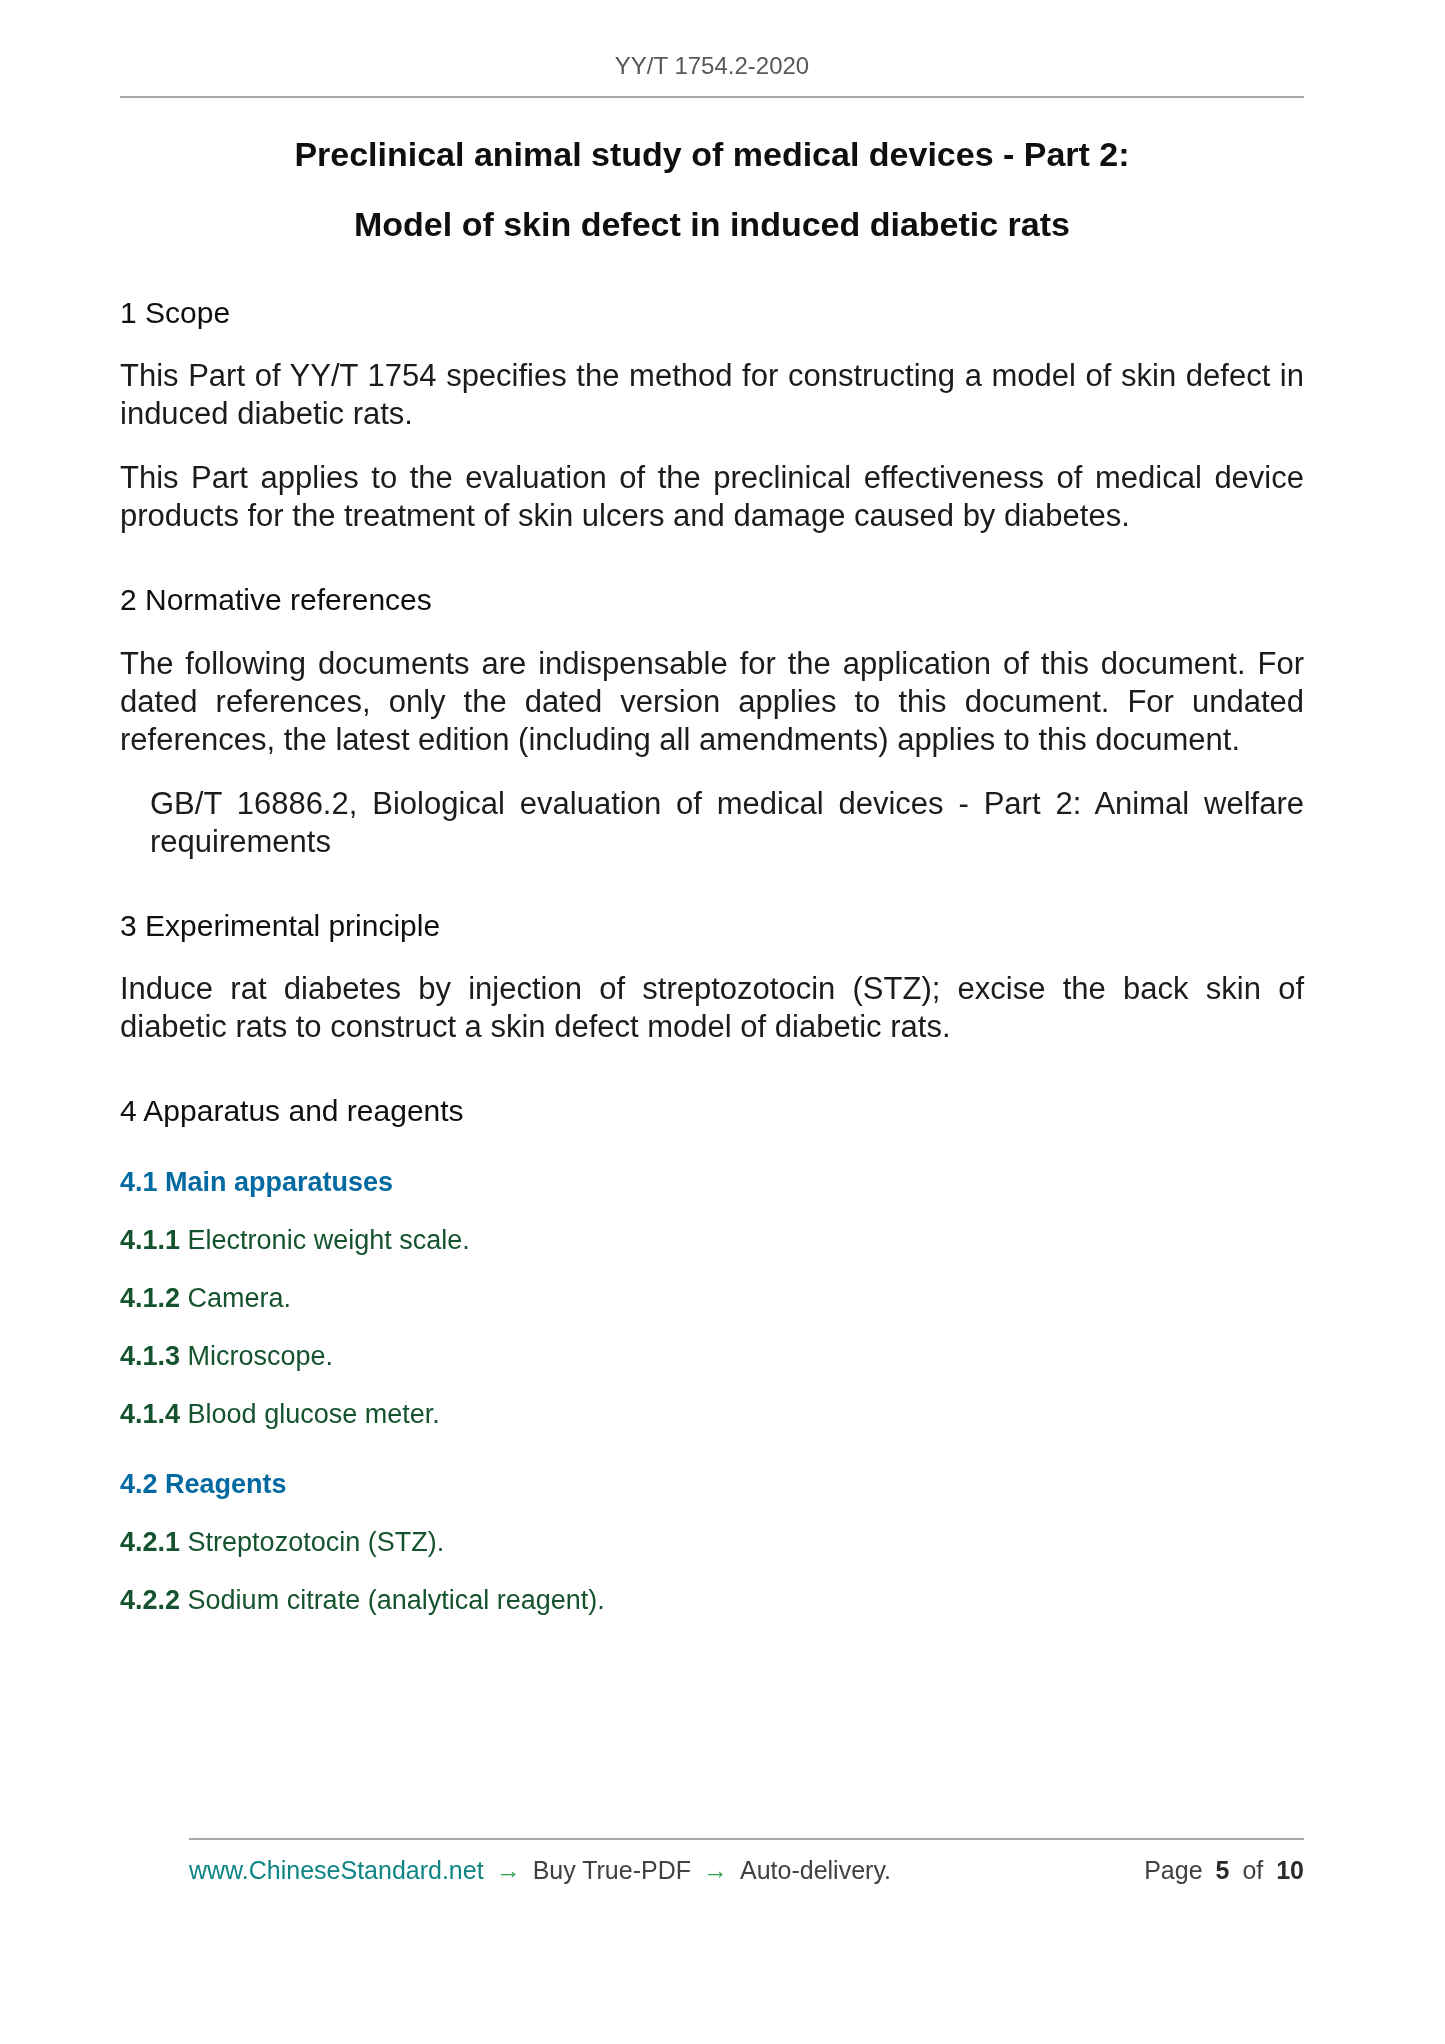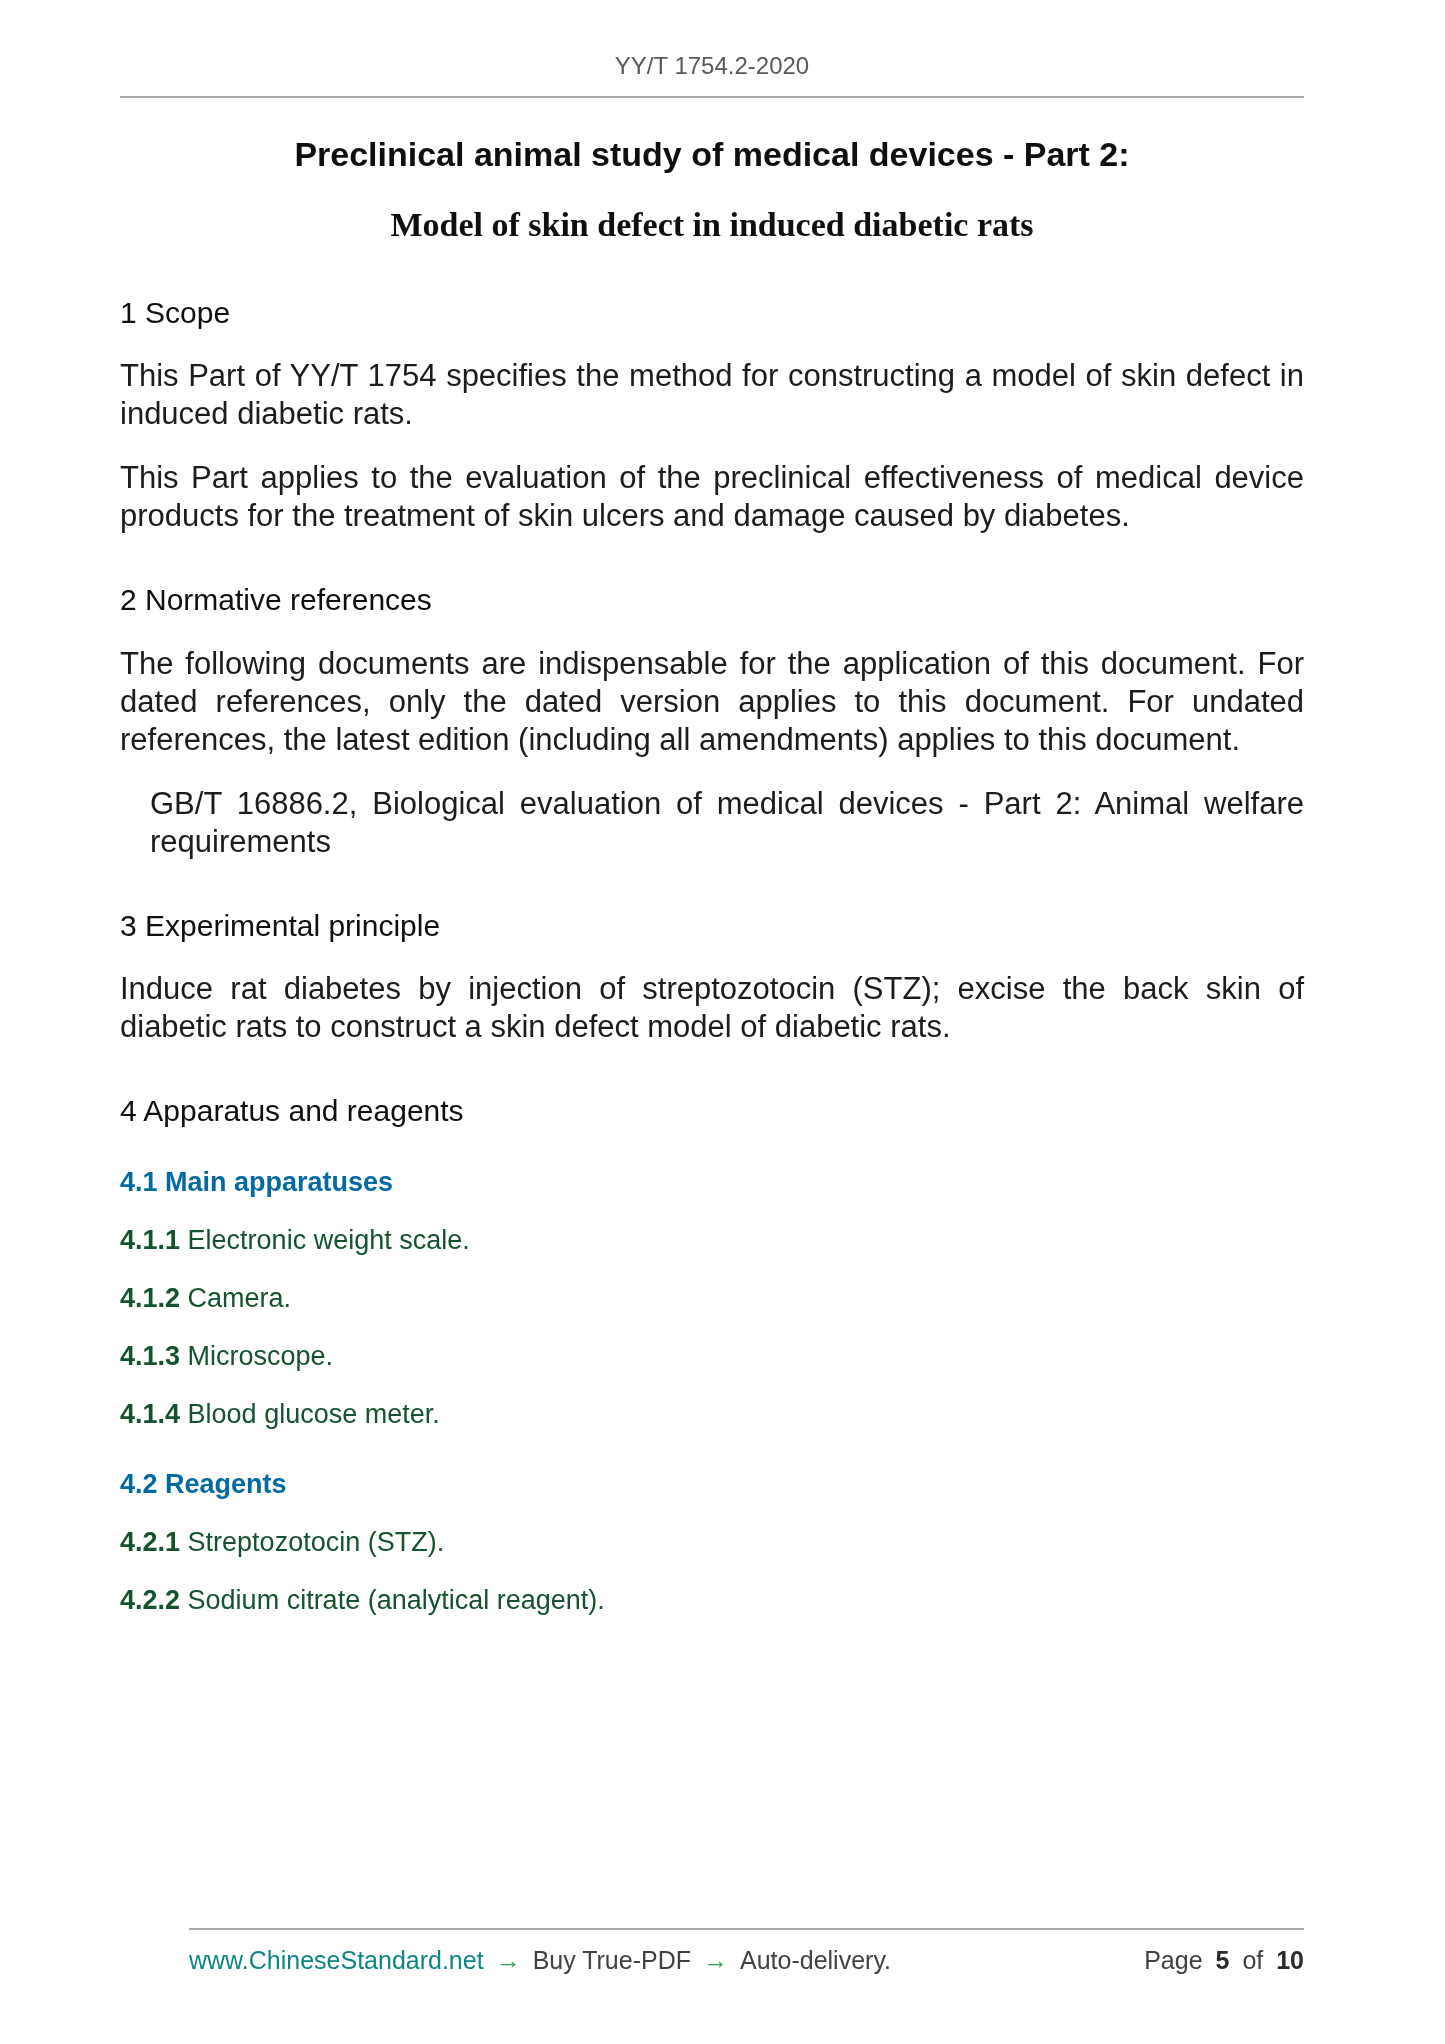--- a/index.html
+++ b/index.html
@@ -29,21 +29,21 @@
   }
 
   .doc-title {
     margin-top:34px;
     text-align:center;
     font-weight:bold;
     font-size:34px;
     color:#0f0f0f;
     line-height:1.35;
   }
-  .title-line + .title-line { margin-top:24px;font-family:Liberation Serif, serif; }
+  .title-line + .title-line { margin-top:24px; }
 
   h2.section-heading {
     font-size:30px;
     font-weight:normal;
     color:#0f0f0f;
     margin-top:46px;
     line-height:1.25;
   }
 
   p.body-text {
@@ -70,21 +70,21 @@
     text-align:left;
     margin-top:22px;
     color:#14532d;
   }
   .item-num { font-weight:bold; }
 
   .footer {
     position:absolute;
     left:165px;
     right:165px;
-    top:1928px;
+    top:1838px;
   }
   .footer-rule { border-top:2px solid #a7a9ac; margin-bottom:16px; }
   .footer-row {
     display:flex;
     justify-content:space-between;
     align-items:baseline;
     font-size:25px;
     color:#414042;
   }
   .footer-left { display:flex; align-items:baseline; }

